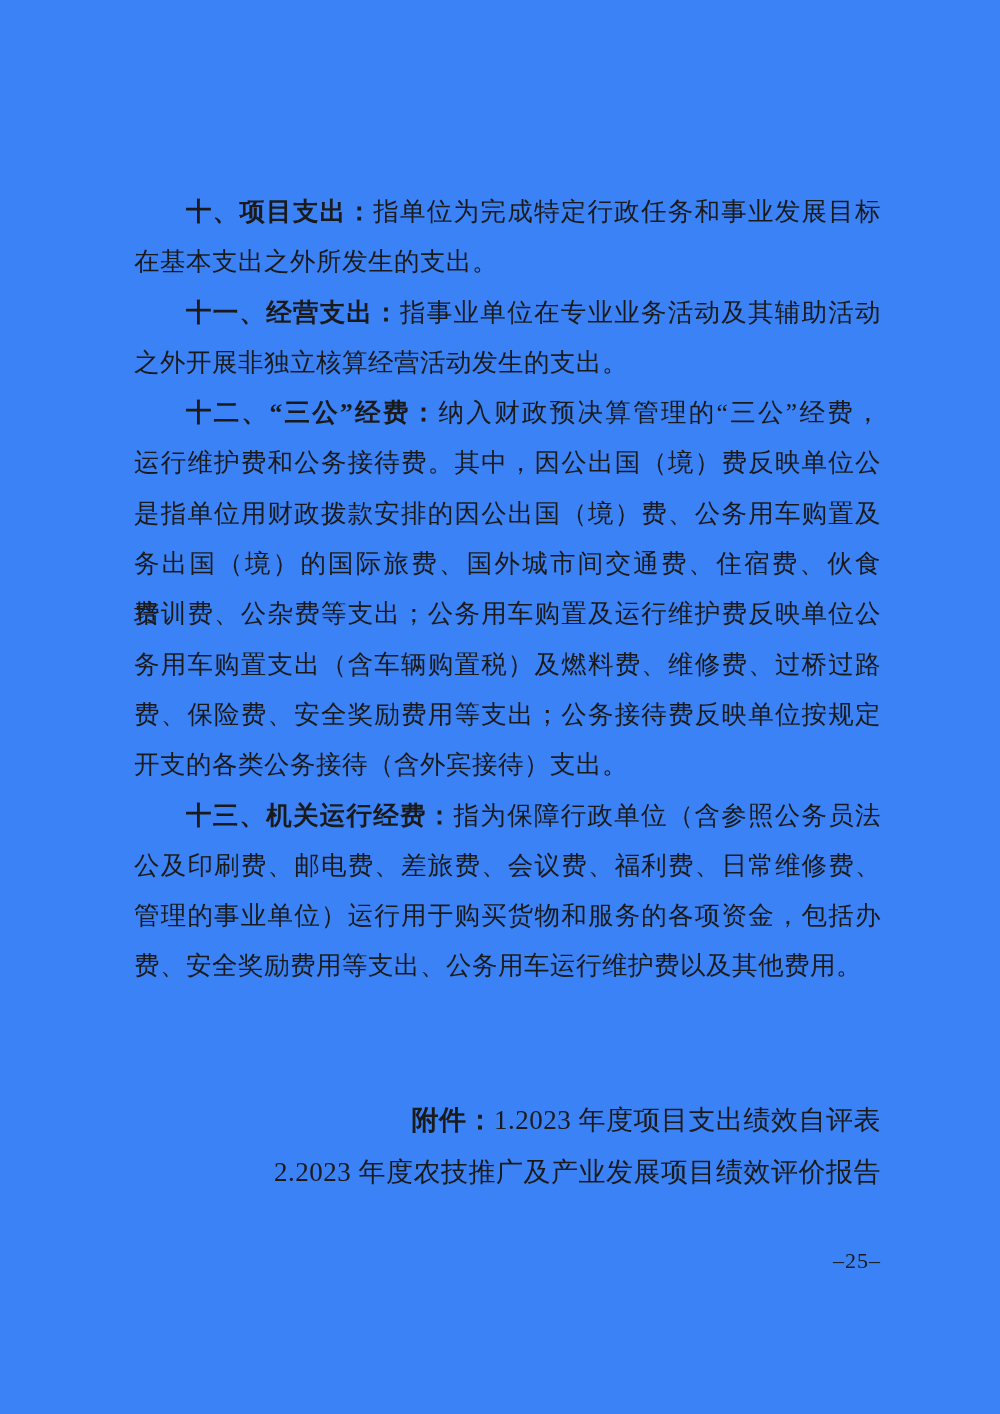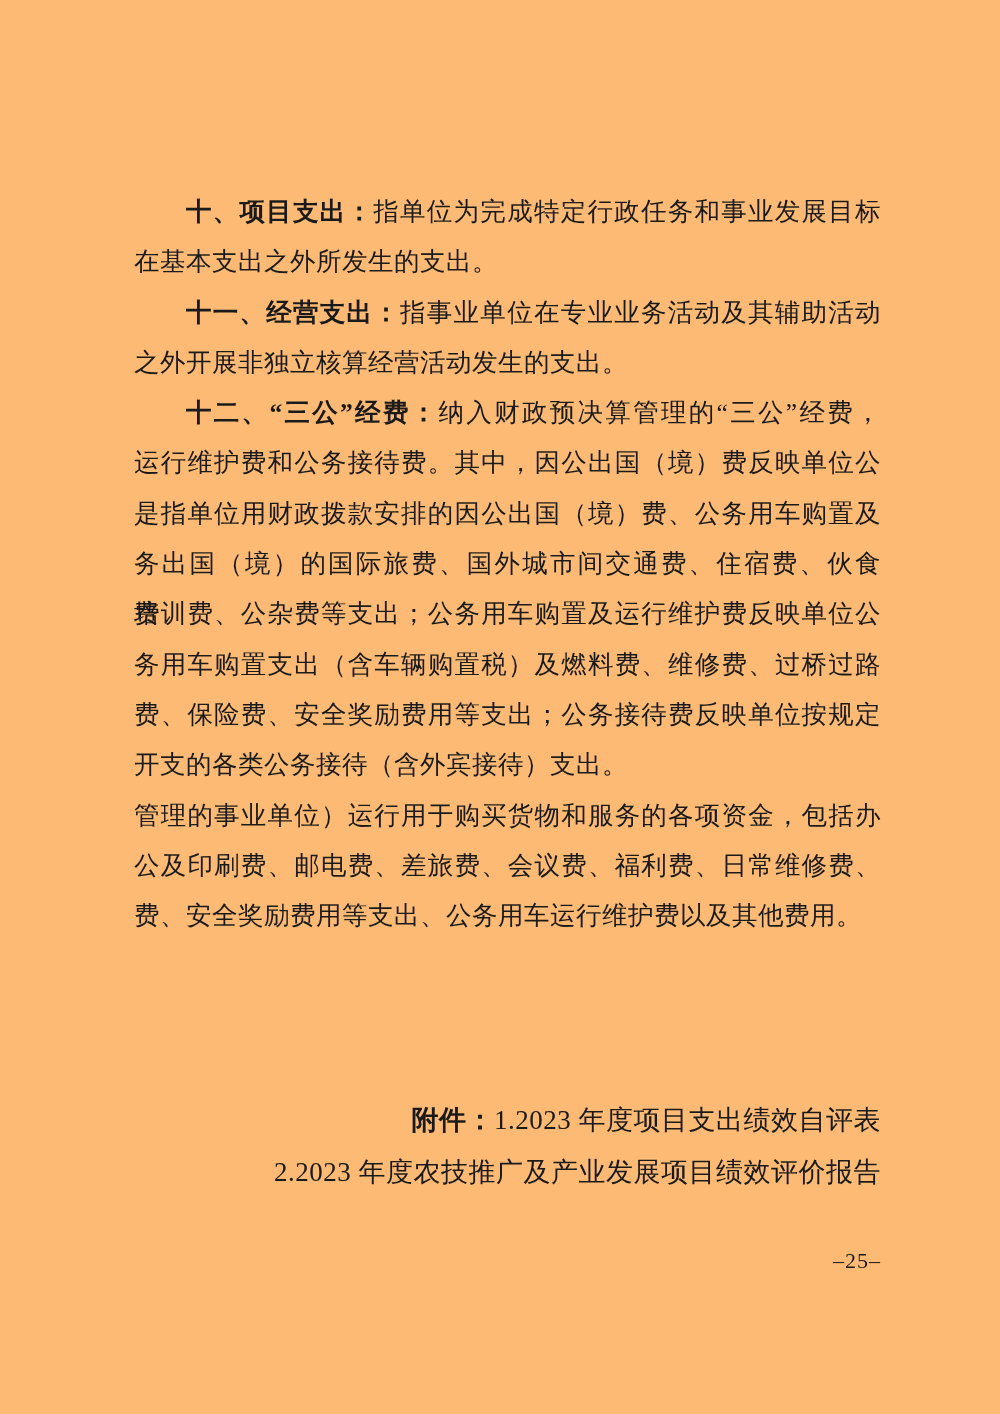--- a/index.html
+++ b/index.html
@@ -4,21 +4,21 @@
 <style>
   html, body {
     margin: 0;
     padding: 0;
     background: #ffffff;
   }
   .page {
     position: relative;
     width: 1000px;
     height: 1414px;
-    background: #fdba74;
+    background: #3b82f6;
     overflow: hidden;
     font-family: "Liberation Serif", serif;
     color: #1a1a1a;
   }
   .doc-body {
     position: absolute;
     left: 134px;
     top: 187px;
     width: 747px;
   }
@@ -87,22 +87,23 @@
       <div class="line indent"><span class="lead">十一、经营支出：</span><span>指事业单位在专业业务活动及其辅助活动</span></div>
       <div class="line no-stretch"><span>之外开展非独立核算经营活动发生的支出。</span></div>
       <div class="line indent"><span class="lead">十二、“三公”经费：</span><span>纳入财政预决算管理的“三公”经费，</span></div>
       <div class="line"><span>运行维护费和公务接待费。其中，因公出国（境）费反映单位公</span></div>
       <div class="line"><span>是指单位用财政拨款安排的因公出国（境）费、公务用车购置及</span></div>
       <div class="line"><span>务出国（境）的国际旅费、国外城市间交通费、住宿费、伙食费、</span></div>
       <div class="line"><span>培训费、公杂费等支出；公务用车购置及运行维护费反映单位公</span></div>
       <div class="line"><span>务用车购置支出（含车辆购置税）及燃料费、维修费、过桥过路</span></div>
       <div class="line"><span>费、保险费、安全奖励费用等支出；公务接待费反映单位按规定</span></div>
       <div class="line no-stretch"><span>开支的各类公务接待（含外宾接待）支出。</span></div>
+      <div class="line indent"><span class="lead">十三、机关运行经费：</span><span>指为保障行政单位（含参照公务员法</span></div>
+      <div class="line"><span>公及印刷费、邮电费、差旅费、会议费、福利费、日常维修费、</span></div>
       <div class="line"><span>管理的事业单位）运行用于购买货物和服务的各项资金，包括办</span></div>
-      <div class="line"><span>公及印刷费、邮电费、差旅费、会议费、福利费、日常维修费、</span></div>
       <div class="line no-stretch"><span>费、安全奖励费用等支出、公务用车运行维护费以及其他费用。</span></div>
     </div>
 
   <div class="attachments">
       <div class="att-line indent"><span class="lead">附件：</span><span>1.2023 年度项目支出绩效自评表</span></div>
       <div class="att-line hang"><span>2.2023 年度农技推广及产业发展项目绩效评价报告</span></div>
     </div>
 
   <div class="footer">
     <span class="page-num">–25–</span>

